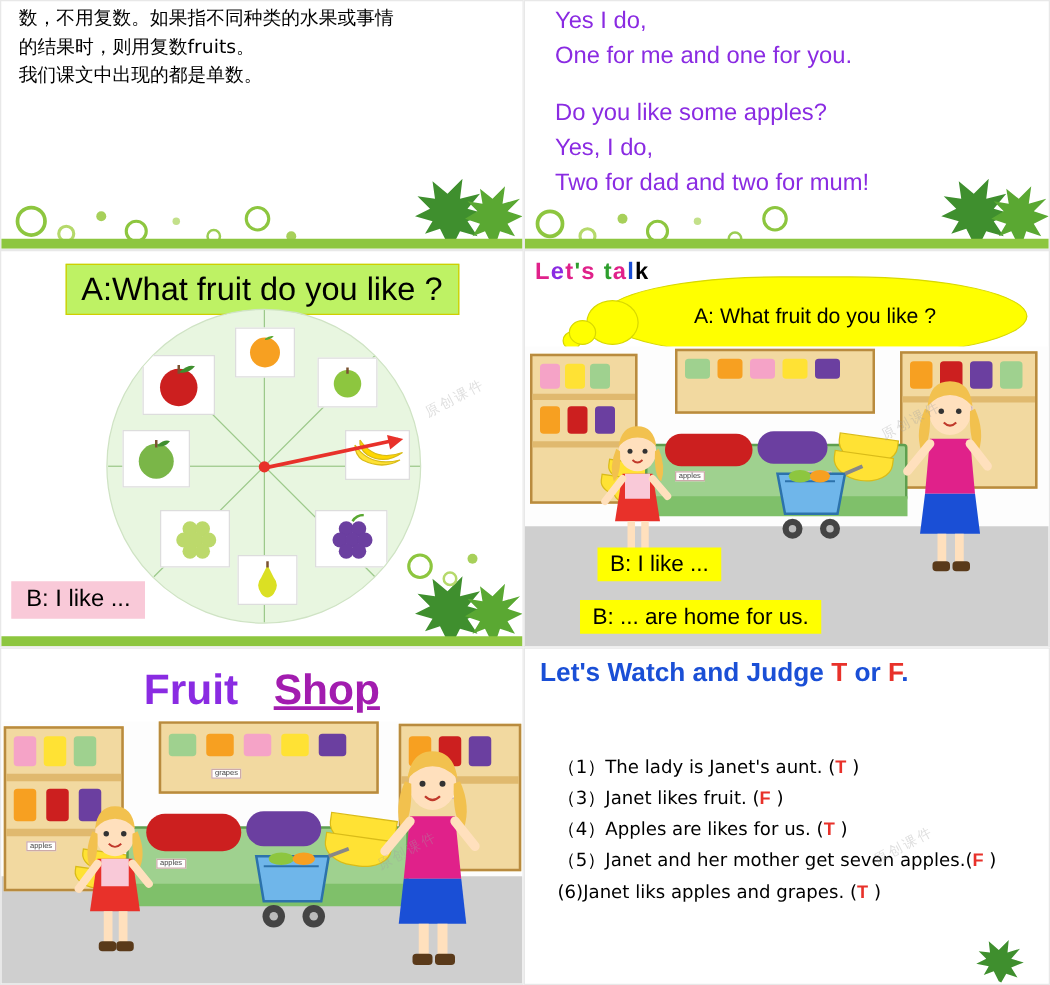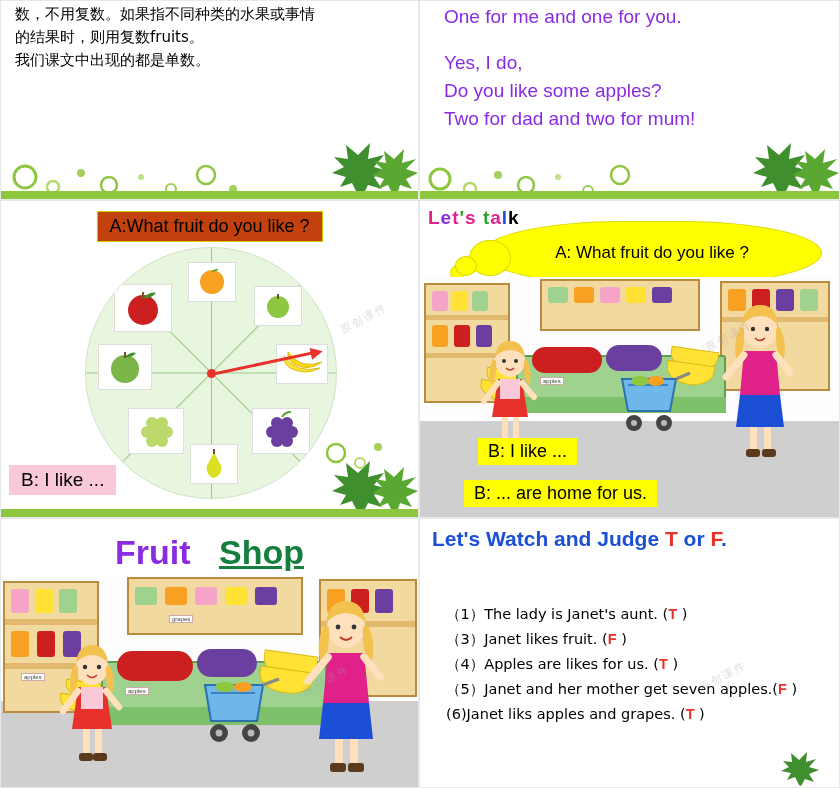--- a/index.html
+++ b/index.html
@@ -14,22 +14,22 @@
   .greenbar{position:absolute;left:0;right:0;bottom:0;height:8px;background:#8dc63f;}
 
   
   .cn-text{font-family:"DejaVu Sans",sans-serif;font-size:15px;color:#000;line-height:23px;padding:2px 14px 0 14px;}
 
   
   .chant{padding:2px 0 0 24px;font-family:"Liberation Sans",sans-serif;color:#8a2be2;font-size:19px;line-height:28px;font-weight:400;}
   .chant .blk{margin-bottom:18px;}
 
   
-  .qbanner{position:absolute;top:10px;left:50%;transform:translateX(-50%);background:#c2410c;border:1px solid #cfcf00;
-    font-size:18px;color:#000;padding:4px 12px;white-space:nowrap;}
+  .qbanner{position:absolute;top:10px;left:50%;transform:translateX(-50%);background:#bef264;border:1px solid #cfcf00;
+    font-size:26px;color:#000;padding:4px 12px;white-space:nowrap;}
   .ansbanner{position:absolute;left:8px;bottom:22px;background:#f9c9d8;font-size:19px;color:#000;padding:4px 12px;}
   .wheelwrap{position:absolute;left:50%;top:46px;transform:translateX(-50%);width:250px;height:250px;}
   .wheel{width:250px;height:250px;border-radius:50%;background:#e8f6e0;border:1px solid #cfe3c4;position:relative;overflow:hidden;}
   .spoke{position:absolute;left:50%;top:0;width:1px;height:100%;background:#9cc98a;transform-origin:50% 50%;}
   .fruitcell{position:absolute;width:46px;height:38px;background:#fff;border:1px solid #ddd;display:flex;align-items:center;justify-content:center;font-size:22px;overflow:hidden;}
   .needle{position:absolute;left:50%;top:50%;width:110px;height:3px;background:#e8312a;transform-origin:0 50%;transform:rotate(-12deg);}
   .needle:after{content:"";position:absolute;right:-4px;top:-4px;border-left:12px solid #e8312a;border-top:6px solid transparent;border-bottom:6px solid transparent;}
   .hub{position:absolute;left:50%;top:50%;width:9px;height:9px;margin:-4px 0 0 -4px;border-radius:50%;background:#e8312a;}
 
   
@@ -47,21 +47,21 @@
      display:flex;align-items:center;justify-content:center;text-align:center;font-size:17px;color:#000;padding:0 10px;box-sizing:border-box;}
   .cloud:before{content:"";position:absolute;left:-14px;top:18px;width:40px;height:34px;background:#ffff00;border:1px solid #d8d800;border-radius:50%;}
   .cloud:after{content:"";position:absolute;left:-28px;top:34px;width:20px;height:18px;background:#ffff00;border:1px solid #d8d800;border-radius:50%;}
   .dot-small{position:absolute;left:30px;top:64px;width:13px;height:13px;border-radius:50%;background:#ffff00;border:1px solid #d8d800;}
   .bline1{position:absolute;left:58px;bottom:52px;background:#ffff00;font-size:18px;padding:3px 10px;}
   .bline2{position:absolute;left:44px;bottom:10px;background:#ffff00;font-size:18px;padding:3px 10px;}
 
   
   .fsTitle{position:absolute;top:14px;left:50%;transform:translateX(-50%);font-size:34px;font-weight:bold;white-space:nowrap;}
   .fsTitle .w1{color:#8a2be2;}
-  .fsTitle .w2{color:#15803d;text-decoration:underline;}
+  .fsTitle .w2{color:#a21caf;text-decoration:underline;}
 
   
   .judgeTitle{padding:8px 0 2px 12px;font-size:21px;font-weight:bold;color:#1a4fd6;white-space:nowrap;}
   .judgeTitle .tred{color:#e8312a;}
   .judgeTitle .fred{color:#e8312a;}
   .judgeList{padding:4px 10px 0 26px;font-family:"DejaVu Sans",sans-serif;font-size:14.5px;line-height:25px;color:#000;margin-top:45px;}
   .judgeList .ans{color:#e8312a;font-weight:bold;font-family:"Liberation Sans",sans-serif;}
   .judgeList .ansF{color:#e8312a;font-weight:bold;font-family:"Liberation Sans",sans-serif;}
   .judgeList li{list-style:none;}
   .floor{position:absolute;left:0;right:0;bottom:0;background:#cfcfcf;}
@@ -103,25 +103,26 @@
         <path d="M96 58 L90 46 L80 50 L86 40 L74 36 L84 30 L76 22 L88 24 L86 12 L96 20 L106 10 L104 24 L118 20 L108 30 L120 34 L108 40 L114 50 L102 46 L98 58 Z" fill="#5aa832"></path>
       </svg>
       <div class="greenbar"></div>
     </div>
   </div>
 
   <div class="slide">
     <div class="inner">
       <div class="chant">
         <div class="blk">
+          <div>Yes I do,</div>
           <div>One for me and one for you.</div>
         </div>
         <div class="blk">
+          <div>Do you like some apples?</div>
           <div>Yes, I do,</div>
-          <div>Do you like some apples?</div>
           <div>Two for dad and two for mum!</div>
         </div>
       </div>
       <svg class="bubbles" viewBox="0 0 280 52">
         <circle cx="20" cy="32" r="10" fill="none" stroke="#8dc63f" stroke-width="3"></circle>
         <circle cx="50" cy="42" r="6" fill="none" stroke="#b5d96b" stroke-width="2.5"></circle>
         <circle cx="78" cy="28" r="4" fill="#a7d05a"></circle>
         <circle cx="106" cy="38" r="8" fill="none" stroke="#8dc63f" stroke-width="2.5"></circle>
         <circle cx="138" cy="30" r="3" fill="#c3e08a"></circle>
         <circle cx="168" cy="44" r="5" fill="none" stroke="#9acd52" stroke-width="2"></circle>

